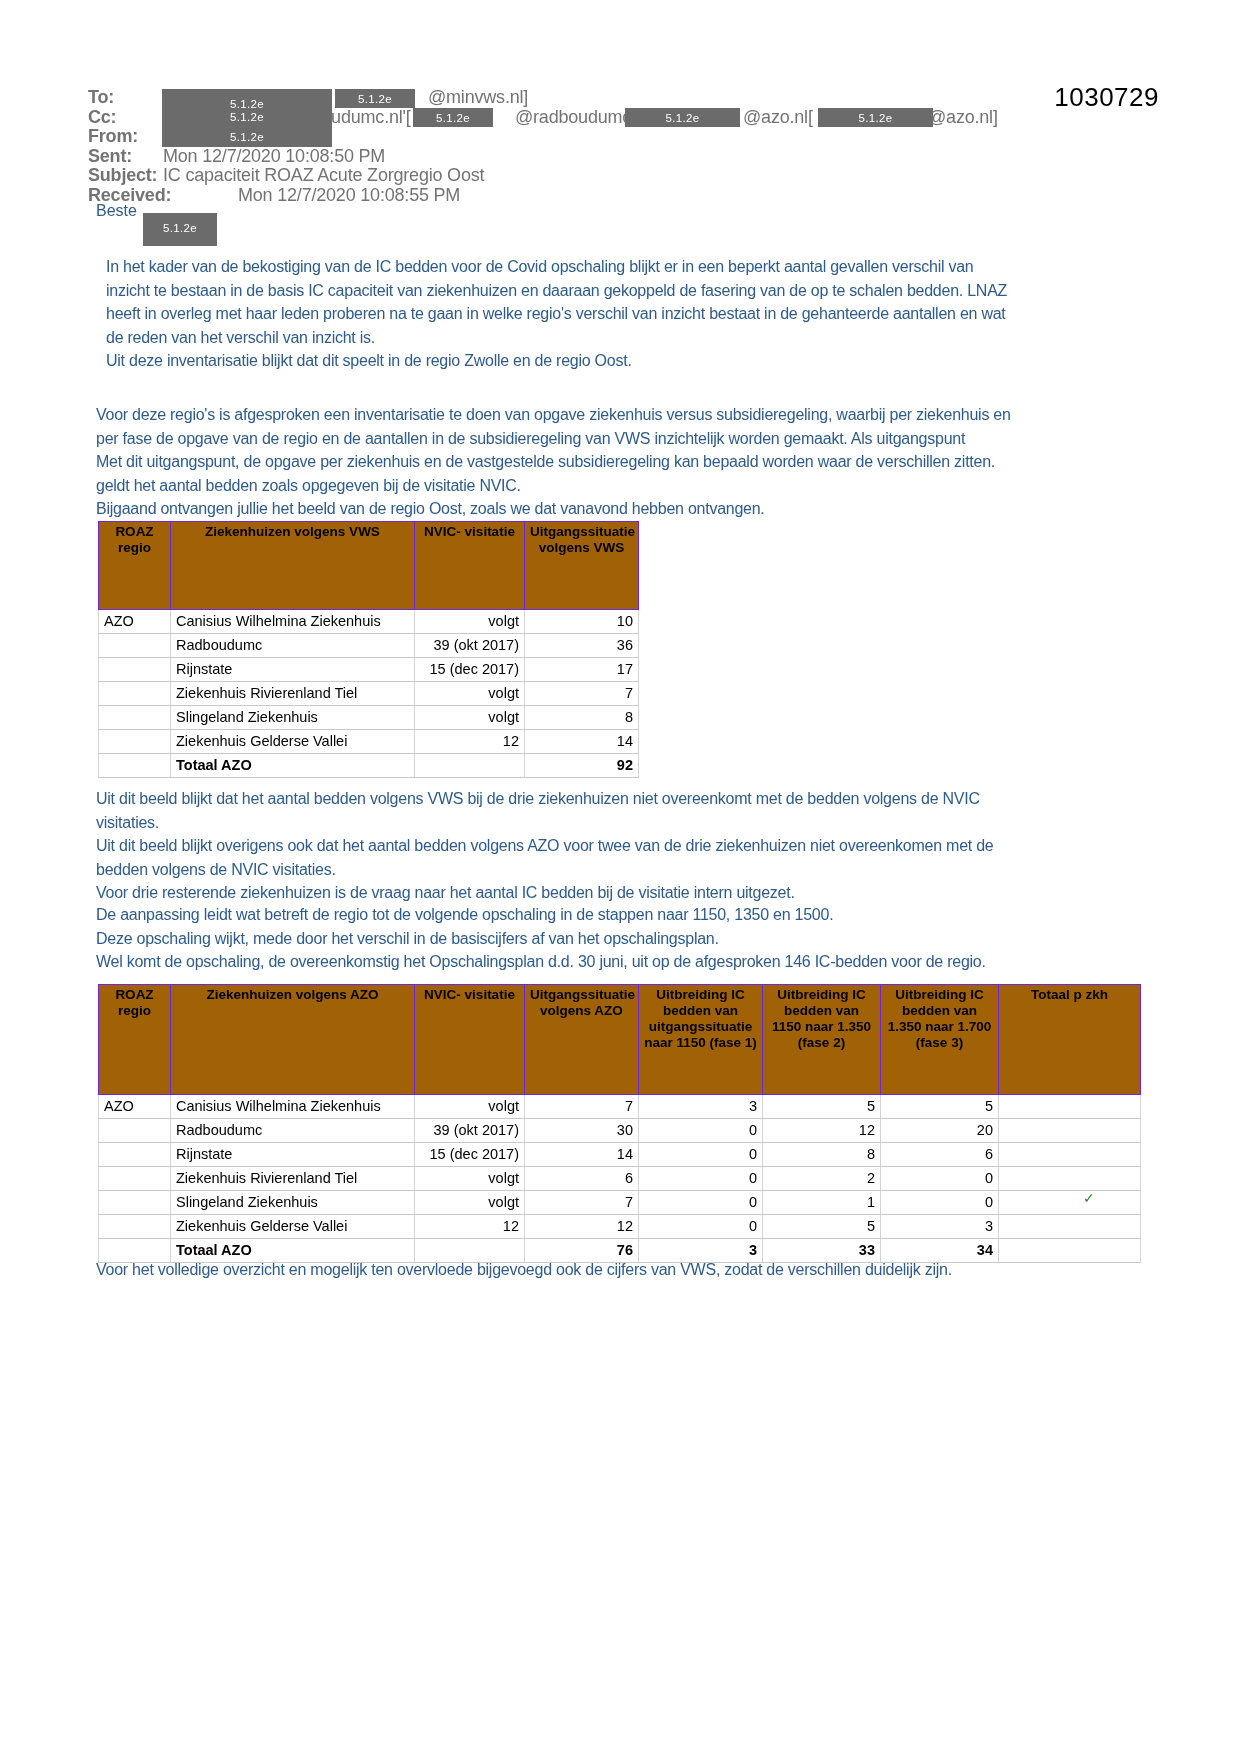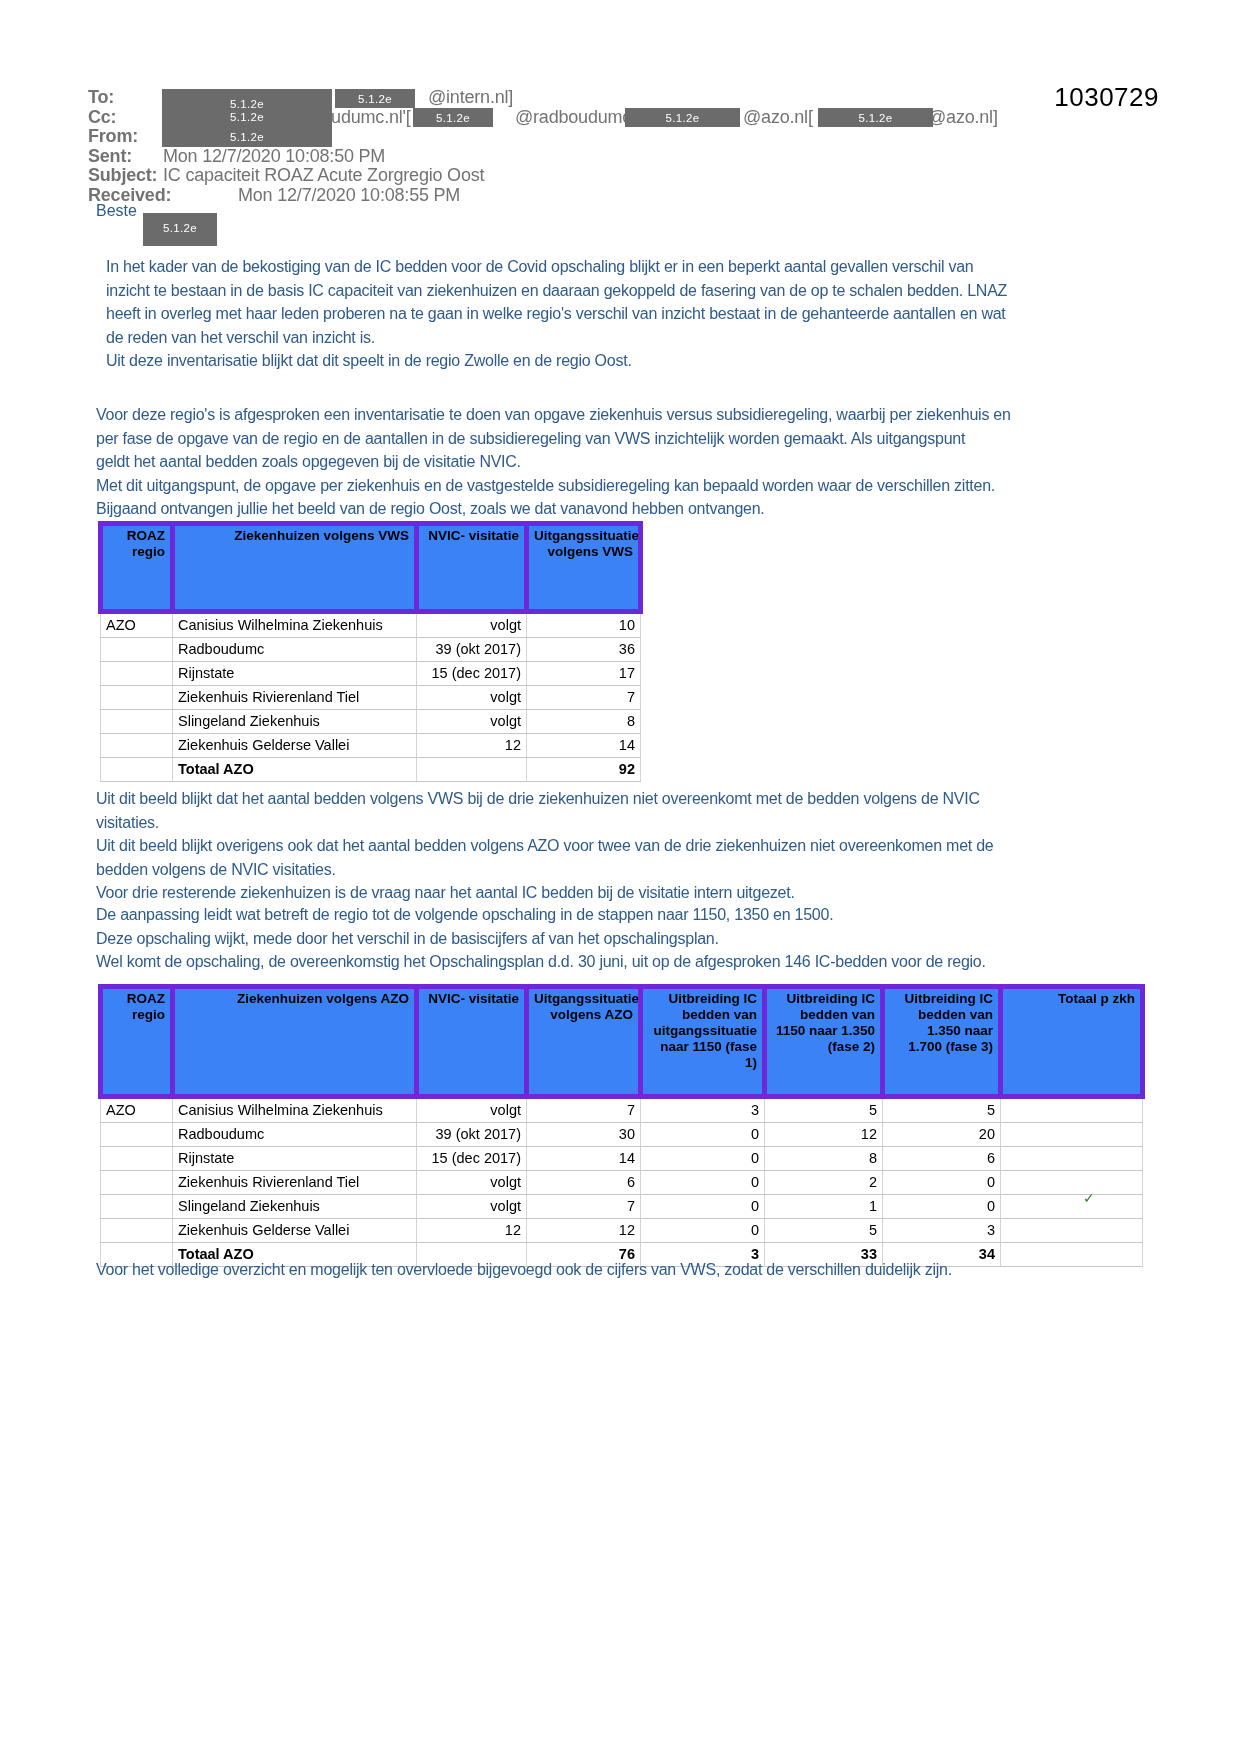--- a/index.html
+++ b/index.html
@@ -106,26 +106,26 @@
   }
   table.data th,
   table.data td {
     border: 1px solid #c8c8c8;
     padding: 2px 5px;
     vertical-align: top;
     box-sizing: border-box;
     overflow: hidden;
   }
   table.data thead th {
-    background: #3b82f6;
+    background: #a16207;
     font-weight: bold;
     font-size: 13.5px;
     line-height: 16px;
-    text-align: right;
-    border: 5px solid #6d28d9;
+    text-align: center;
+    border: 1px solid #6d28d9;
     vertical-align: top;
   }
   table.data tbody td {
     height: 23px;
     line-height: 19px;
     background: #ffffff;
   }
   .num { text-align: right; }
   .bold { font-weight: bold; }
   .t1 thead th { height: 88px; }
@@ -142,21 +142,21 @@
 </head>
 <body>
 
 <div class="page-number">1030729</div>
 
 <div class="mail-header">
 
   <div class="mh-row">
     <span class="mh-label">To:</span>
     <span class="mh-value" style="left:270px;">.[</span>
-    <span class="mh-value" style="left:340px;">@intern.nl]</span>
+    <span class="mh-value" style="left:340px;">@minvws.nl]</span>
   </div>
 
   <div class="mh-row">
     <span class="mh-label">Cc:</span>
     <span class="mh-value" style="left:180px;">@radboudumc.nl'[</span>
     <span class="mh-value" style="left:405px;padding-left:22px;">@radboudumc.nl];</span>
     <span class="mh-value" style="left:655px;">@azo.nl[</span>
     <span class="mh-value" style="left:840px;">@azo.nl]</span>
   </div>
 
@@ -211,22 +211,22 @@
   <div class="line">In het kader van de bekostiging van de IC bedden voor de Covid opschaling blijkt er in een beperkt aantal gevallen verschil van</div>
   <div class="line">inzicht te bestaan in de basis IC capaciteit van ziekenhuizen en daaraan gekoppeld de fasering van de op te schalen bedden. LNAZ</div>
   <div class="line">heeft in overleg met haar leden proberen na te gaan in welke regio's verschil van inzicht bestaat in de gehanteerde aantallen en wat</div>
   <div class="line">de reden van het verschil van inzicht is.</div>
   <div class="line">Uit deze inventarisatie blijkt dat dit speelt in de regio Zwolle en de regio Oost.</div>
 </div>
 
 <div class="body-text" style="top:403px;">
   <div class="line">Voor deze regio's is afgesproken een inventarisatie te doen van opgave ziekenhuis versus subsidieregeling, waarbij per ziekenhuis en</div>
   <div class="line">per fase de opgave van de regio en de aantallen in de subsidieregeling van VWS inzichtelijk worden gemaakt.  Als uitgangspunt</div>
+  <div class="line">Met dit uitgangspunt, de opgave per ziekenhuis en de vastgestelde subsidieregeling kan bepaald worden waar de verschillen zitten.</div>
   <div class="line">geldt het aantal bedden zoals opgegeven bij de visitatie NVIC.</div>
-  <div class="line">Met dit uitgangspunt, de opgave per ziekenhuis en de vastgestelde subsidieregeling kan bepaald worden waar de verschillen zitten.</div>
   <div class="line">Bijgaand ontvangen jullie het beeld van de regio Oost, zoals we dat vanavond hebben ontvangen.</div>
 </div>
 
 <table class="data t1" style="left:98px; top:521px; width:540px;">
   <colgroup>
     <col style="width:72px;">
     <col style="width:244px;">
     <col style="width:110px;">
     <col style="width:114px;">
   </colgroup>

